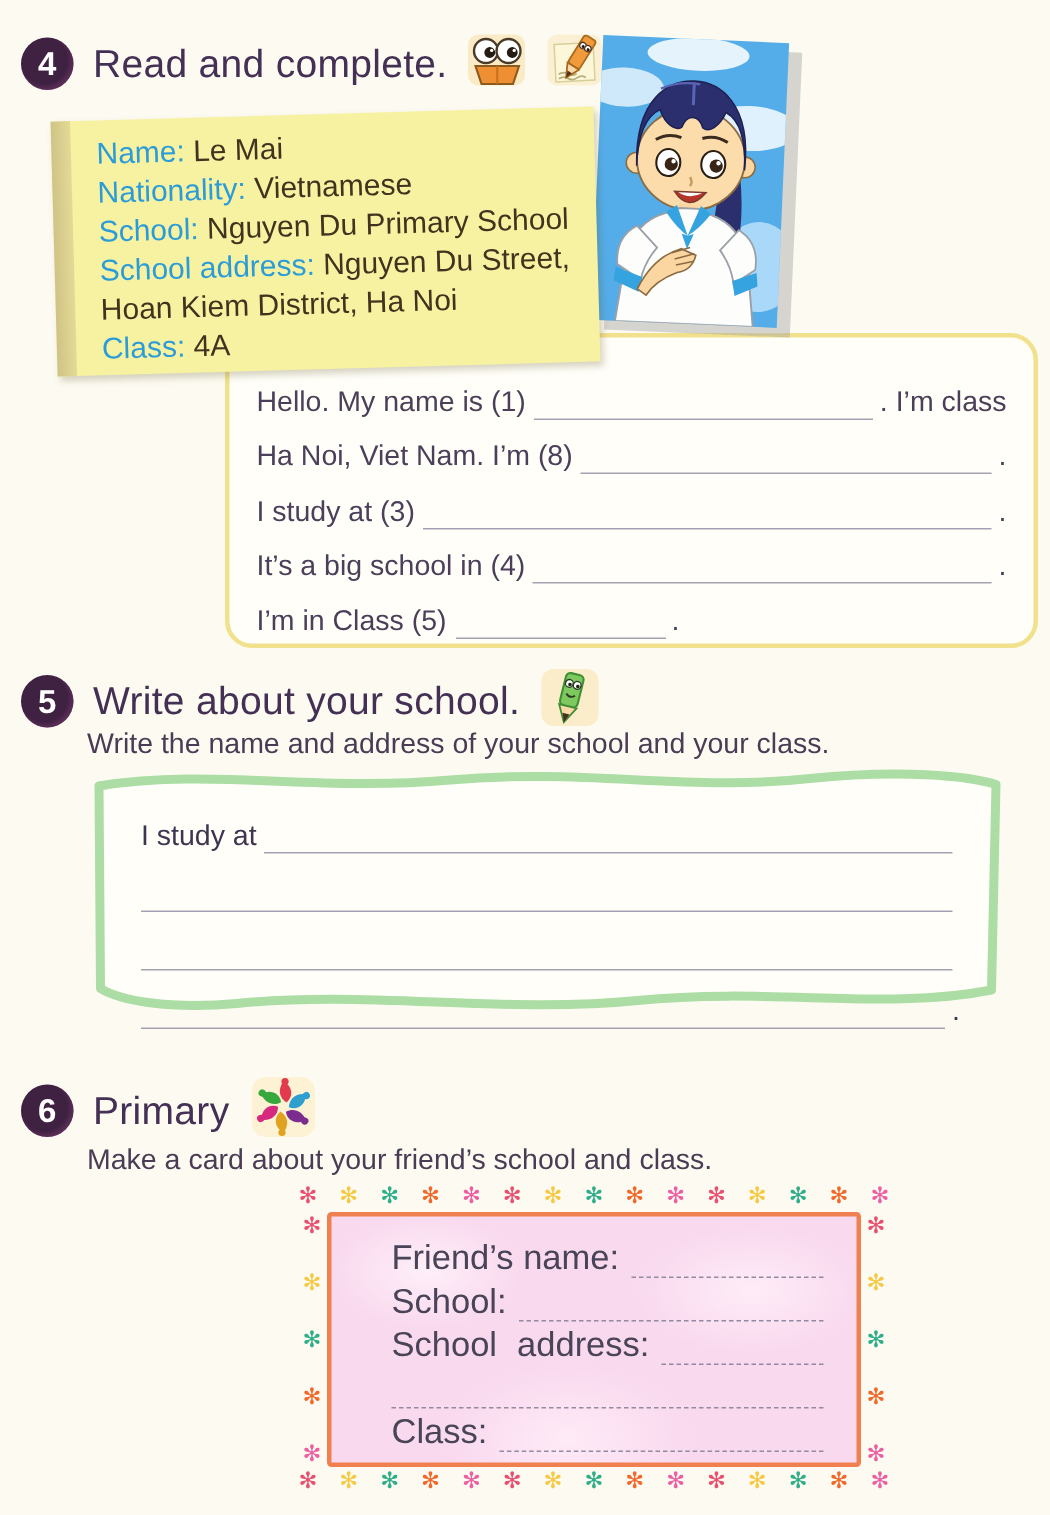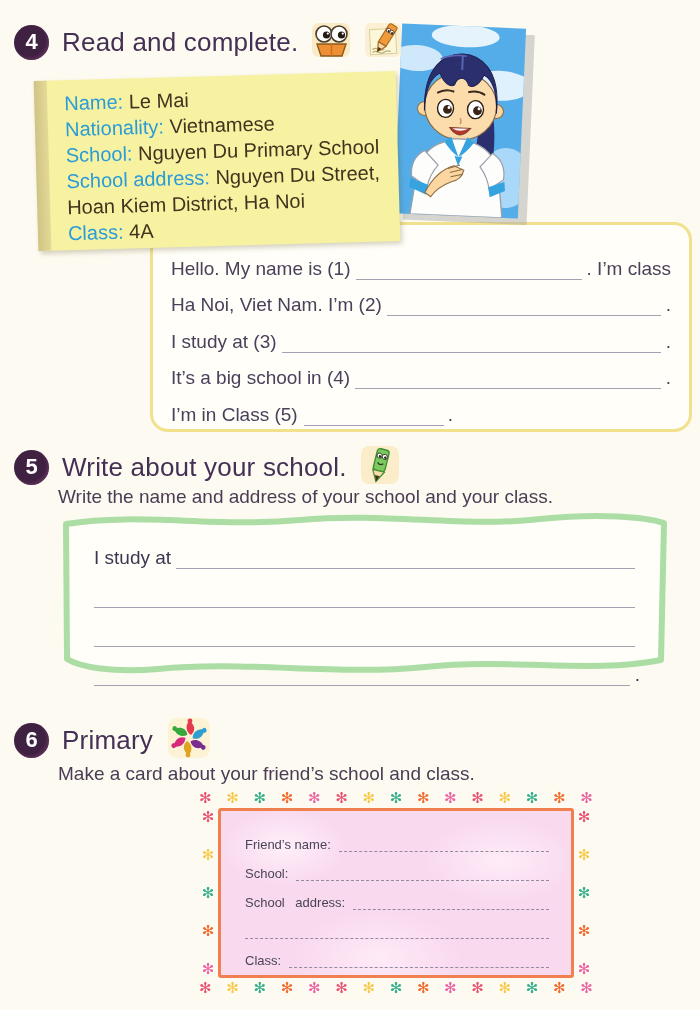--- a/index.html
+++ b/index.html
@@ -59,22 +59,22 @@
   .flower-col { width:20px; display:flex; flex-direction:column;
                 justify-content:space-between; align-items:center;
                 font-size:15px; }
   .card-inner { flex:1; height:170px; background:#f9d9ee;
         background-image:
           radial-gradient(90px 55px at 18% 22%, rgba(255,240,250,.95), rgba(255,240,250,0) 70%),
           radial-gradient(110px 60px at 80% 30%, rgba(255,238,249,.9), rgba(255,238,249,0) 70%),
           radial-gradient(120px 70px at 45% 90%, rgba(255,236,248,.9), rgba(255,236,248,0) 70%);
         border:3px solid #f0804f; border-radius:3px;
         padding:12px 22px 10px 24px; }
-  .c-line { display:flex; align-items:flex-end; font-size:13px; color:#4a4458;
-            height:29px; white-space:nowrap; }
+  .c-line { display:flex; align-items:flex-end; font-size:23px; color:#4a4458;
+            height:29px; white-space:nowrap;margin-left:16px; }
   .c-line .lbl { margin-right:8px; }
   .cblank { border-bottom:1.5px dashed #938aa2; height:1.2em; display:inline-block; flex:1 1 auto; }
   .spread { word-spacing:7px; }
 </style>
 </head>
 <body>
 
 <div id="page">
 
   <div class="sec-header" style="left:14px; top:20px; width:420px;">
@@ -177,21 +177,21 @@
     </svg>
   </div>
 
   <div class="passage-box">
     <div class="p-line">
       <span>Hello. My name is (1)</span>
       <span class="blank grow"></span>
       <span>. I’m class</span>
     </div>
     <div class="p-line">
-      <span>Ha Noi, Viet Nam. I’m (2)</span>
+      <span>Ha Noi, Viet Nam. I’m (8)</span>
       <span class="blank grow"></span>
       <span>.</span>
     </div>
     <div class="p-line">
       <span>I study at (3)</span>
       <span class="blank grow"></span>
       <span>.</span>
     </div>
     <div class="p-line">
       <span>It’s a big school in (4)</span>

